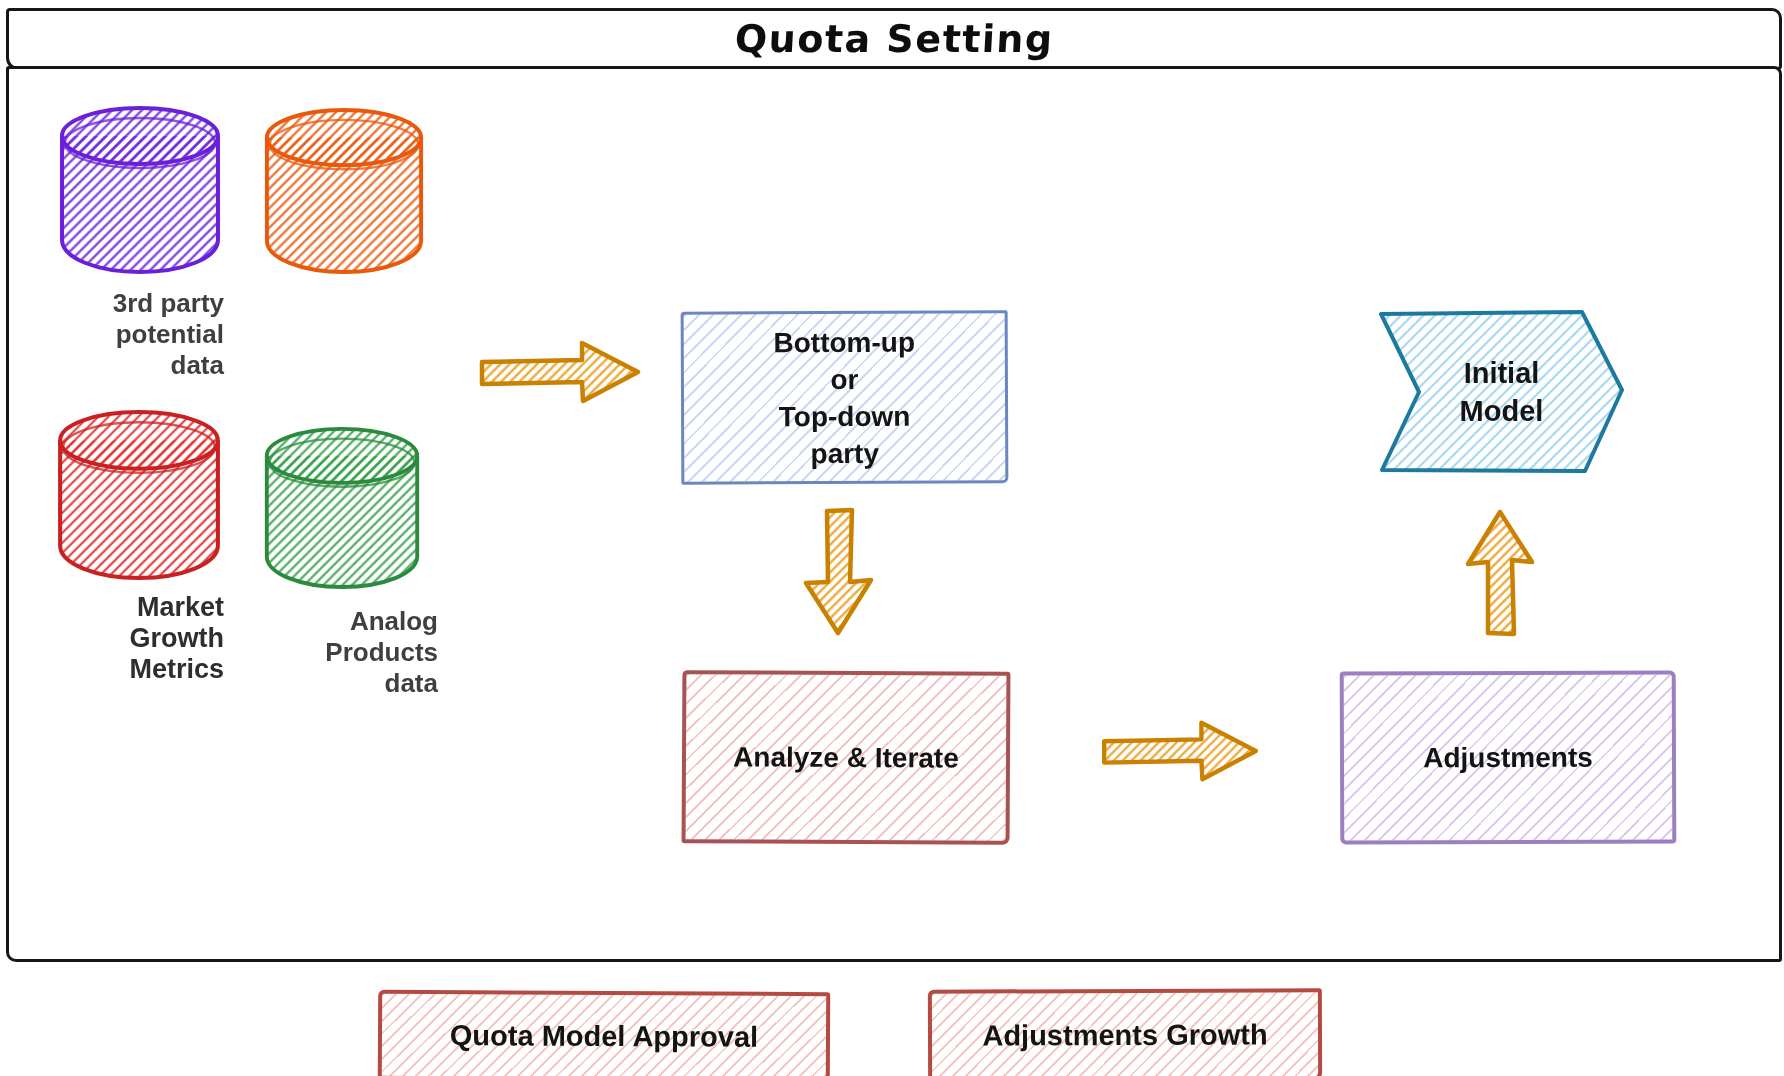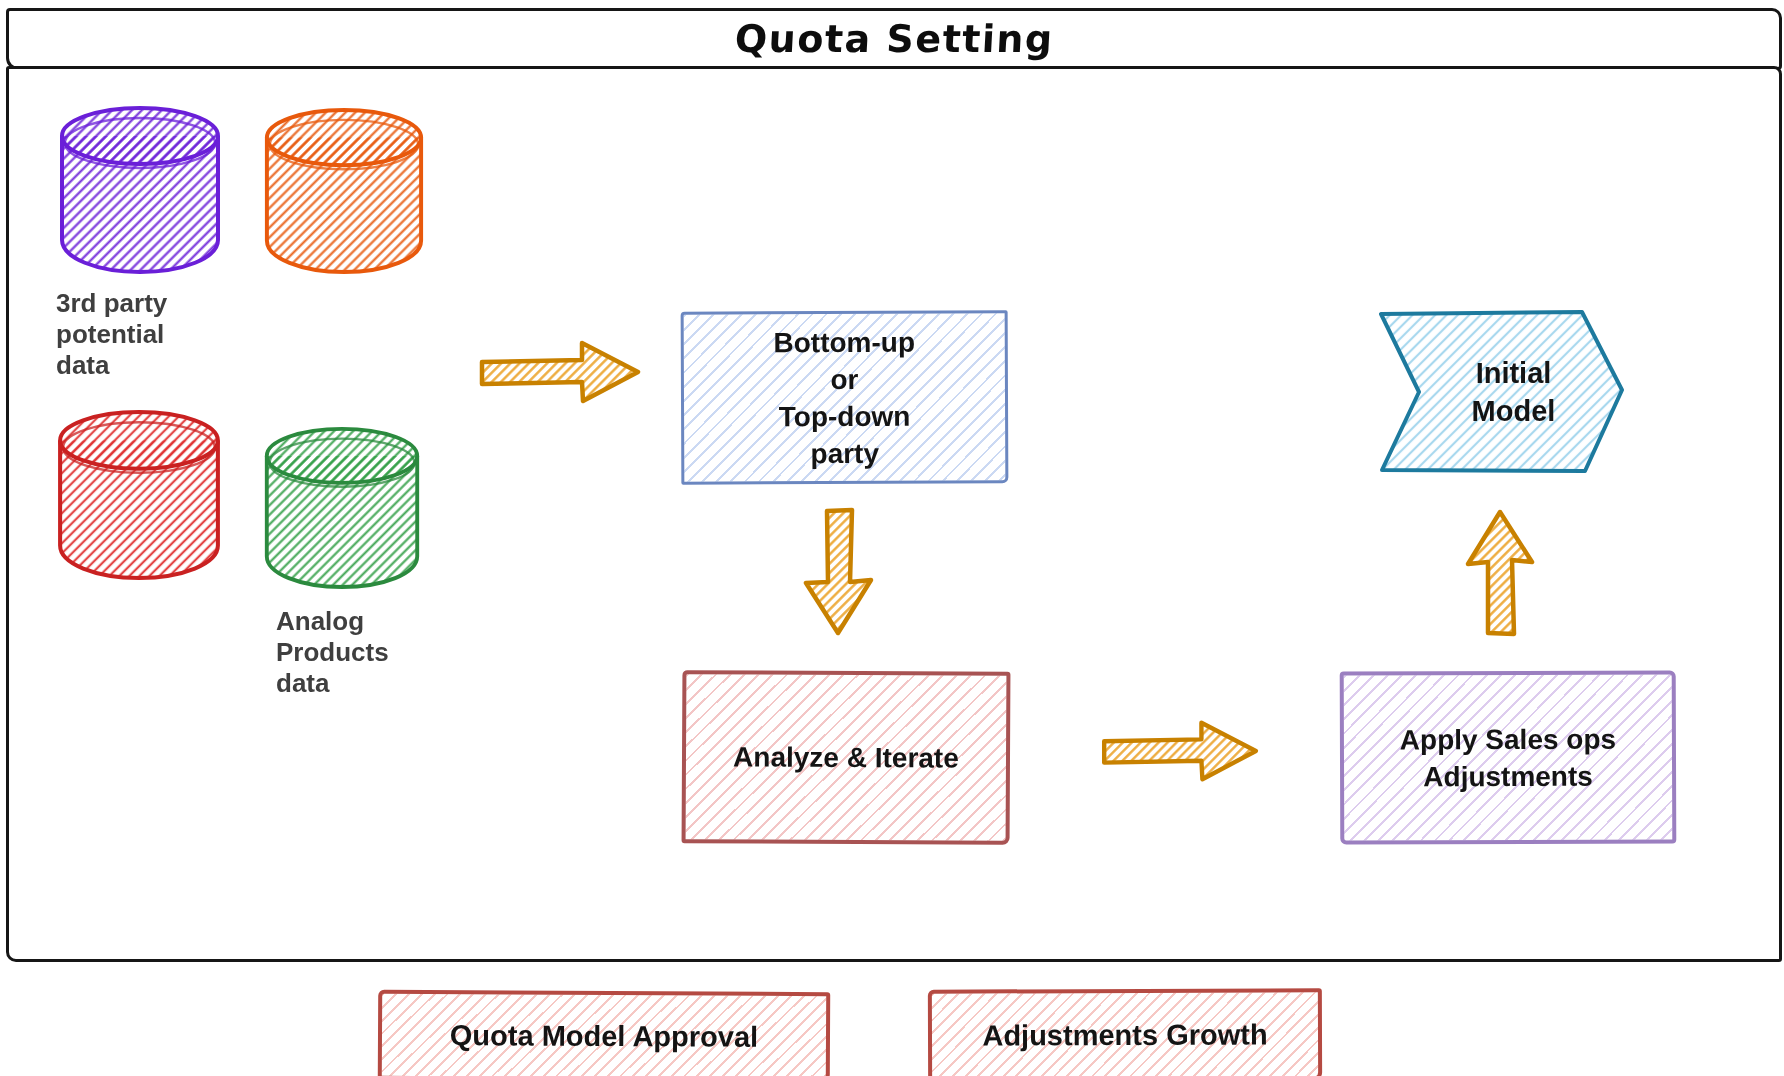--- a/index.html
+++ b/index.html
@@ -40,30 +40,30 @@
     background-image:repeating-linear-gradient(135deg,#ddccee 0 2px,rgba(0,0,0,0) 2px 10px);
   }
   .hatch-footer{
     border:4px solid #b54a42;border-radius:6px 3px 8px 3px;
     background-image:repeating-linear-gradient(135deg,#f6c8c4 0 2px,rgba(0,0,0,0) 2px 9px);
   }
   
   .cyl{position:absolute;}
   .cyl svg{display:block;width:100%;height:100%;}
   .cyl-label{
-    position:absolute;text-align:left;font-size:26px;font-weight:600;
+    position:absolute;text-align:right;font-size:26px;font-weight:600;
     line-height:31px;color:#3f3f3f;
   }
   
   .arrow{position:absolute;}
   .arrow svg{display:block;width:100%;height:100%;}
   .chev{position:absolute;}
   .chev svg{position:absolute;left:0;top:0;width:100%;height:100%;}
   .chev-text{
-    position:absolute;left:12px;top:0;width:100%;height:100%;
+    position:absolute;left:0;top:0;width:100%;height:100%;
     display:flex;flex-direction:column;align-items:center;justify-content:center;text-align:center;
   }
   .chev-text .ln{font-size:29px;font-weight:600;line-height:38px;color:#141414;}
   .rot-a{transform:rotate(-0.25deg);} .rot-b{transform:rotate(0.3deg);} .rot-c{transform:rotate(-0.2deg);}
 </style>
 </head>
 <body>
 
 <svg width="0" height="0" style="position:absolute" aria-hidden="true">
   <defs>
@@ -117,20 +117,25 @@
     </svg>
   </div>
 
   <div class="cyl" style="left:54px;top:406px;width:170px;height:176px;">
     <svg viewBox="0 0 168 174">
       <path d="M6,34 L6,138 C6,156 41,170 84,170 C127,170 162,156 162,138 L162,34" fill="url(#hatch-red)" stroke="#c92121" stroke-width="4" stroke-linejoin="round"></path>
       <ellipse cx="84" cy="34" rx="78" ry="28" fill="url(#hatch-red)" stroke="#c92121" stroke-width="4"></ellipse>
       <ellipse cx="84" cy="41" rx="75" ry="25" fill="none" stroke="#c92121" stroke-width="2.4" opacity="0.75"></ellipse>
     </svg>
   </div>
+  <div class="cyl-label" style="left:54px;top:592px;width:170px;color:#2e2e2e;font-size:27px;">
+    <div>Market</div>
+    <div>Growth</div>
+    <div>Metrics</div>
+  </div>
 
   <div class="cyl" style="left:261px;top:422px;width:162px;height:170px;">
     <svg viewBox="0 0 168 174">
       <path d="M6,34 L6,138 C6,156 41,170 84,170 C127,170 162,156 162,138 L162,34" fill="url(#hatch-green)" stroke="#2b8a3e" stroke-width="4" stroke-linejoin="round"></path>
       <ellipse cx="84" cy="34" rx="78" ry="28" fill="url(#hatch-green)" stroke="#2b8a3e" stroke-width="4"></ellipse>
       <ellipse cx="84" cy="41" rx="75" ry="25" fill="none" stroke="#2b8a3e" stroke-width="2.4" opacity="0.75"></ellipse>
     </svg>
   </div>
   <div class="cyl-label" style="left:276px;top:606px;width:162px;">
     <div>Analog</div>
@@ -167,21 +172,20 @@
     <div class="ln">or</div>
     <div class="ln">Top-down</div>
     <div class="ln">party</div>
   </div>
 
   <div class="node hatch-redbox rot-b" style="left:682px;top:671px;width:320px;height:165px;">
     <div class="ln">Analyze &amp; Iterate</div>
   </div>
 
   <div class="node hatch-purplebox rot-c" style="left:1340px;top:671px;width:328px;height:165px;">
-    <div class="ln">Apply Sales ops</div>
     <div class="ln">Adjustments</div>
   </div>
 
   <div class="chev" style="left:1378px;top:310px;width:247px;height:164px;">
     <svg viewBox="0 0 247 164">
       <polygon points="3,4 204,2 244,80 207,161 4,160 41,82" fill="url(#hatch-sky)" stroke="#1d7a9e" stroke-width="4" stroke-linejoin="round"></polygon>
     </svg>
     <div class="chev-text">
       <div class="ln">Initial</div>
       <div class="ln">Model</div>

